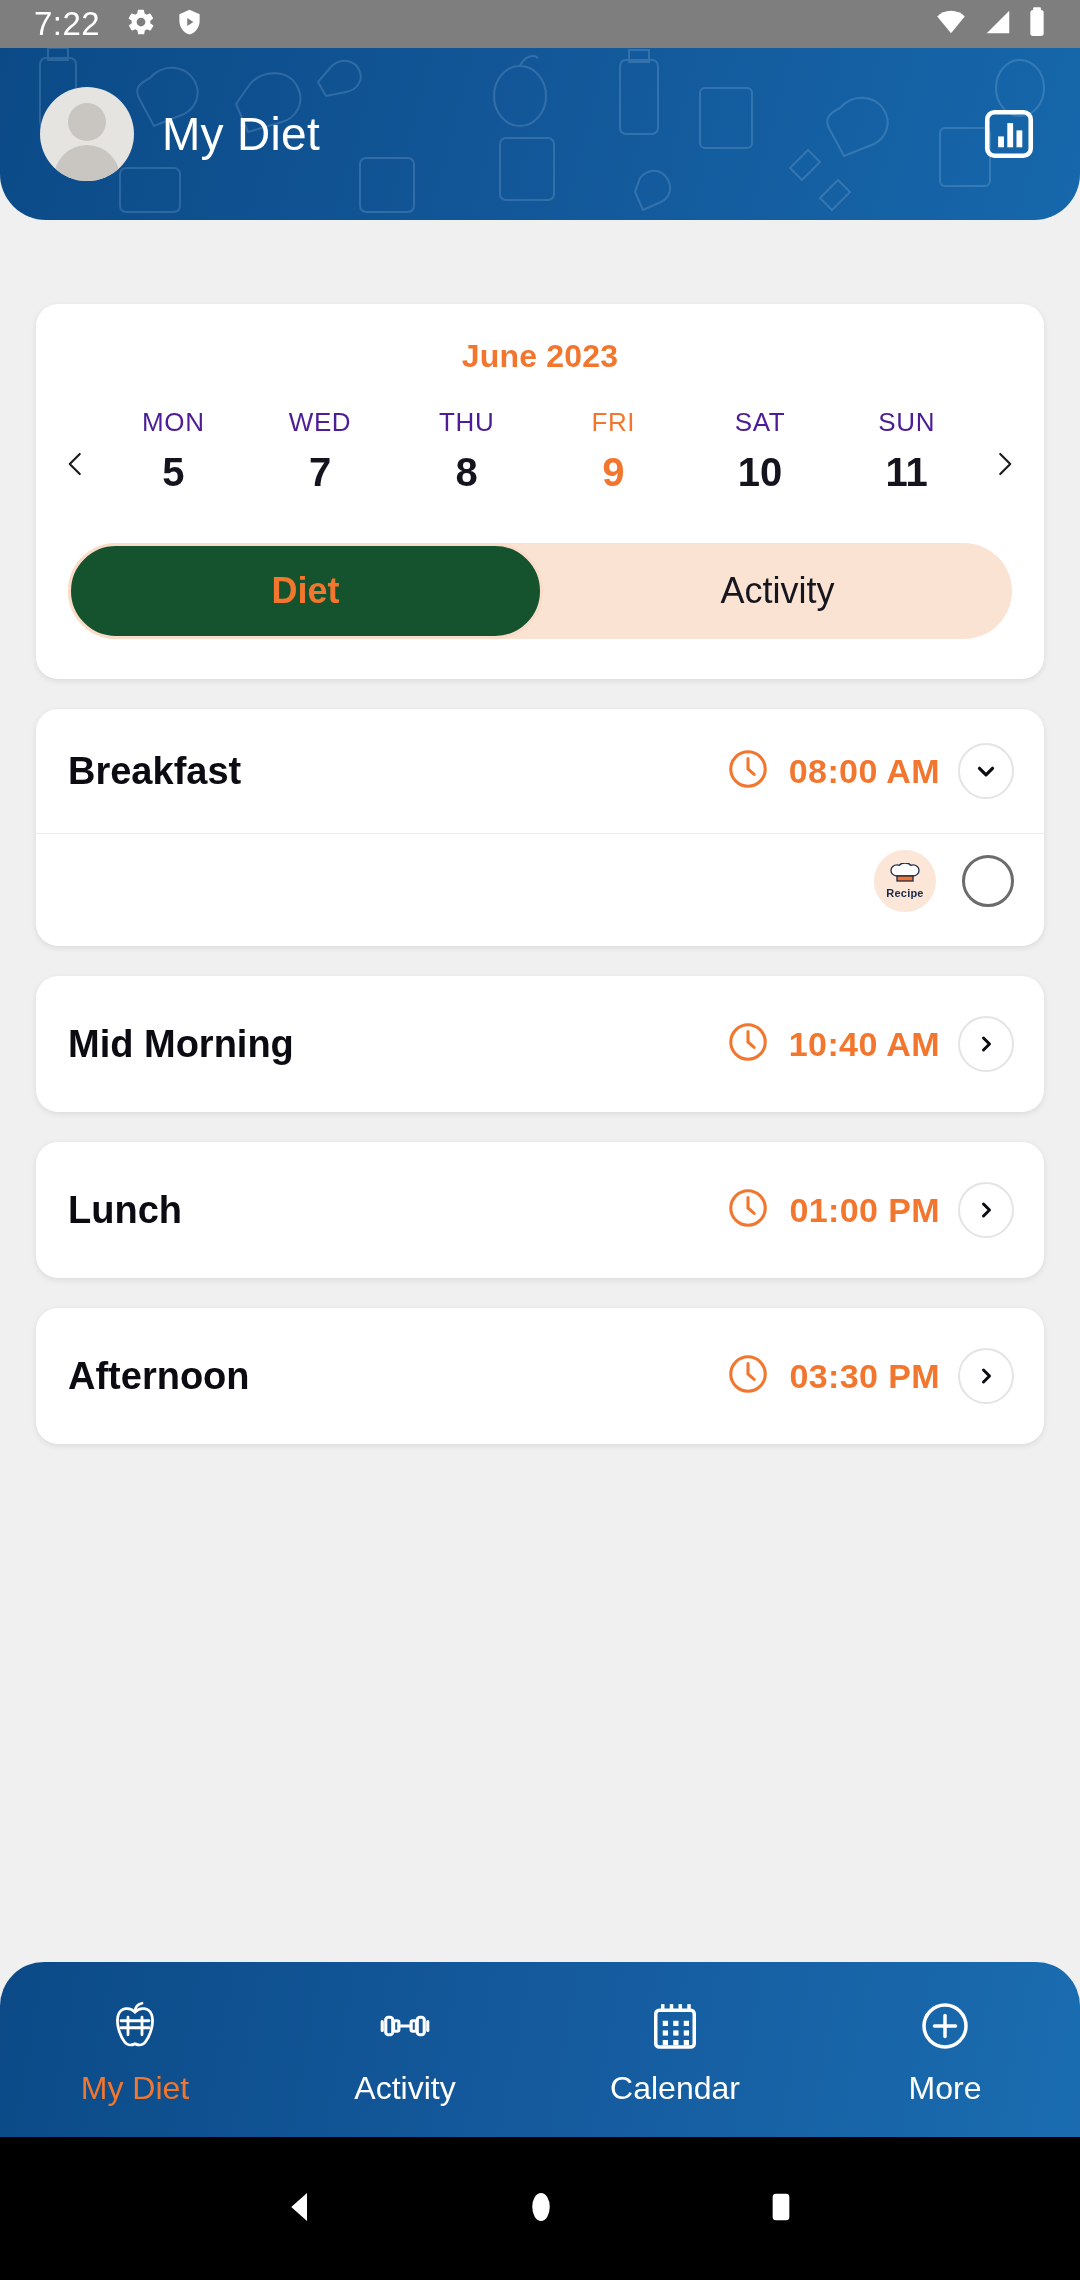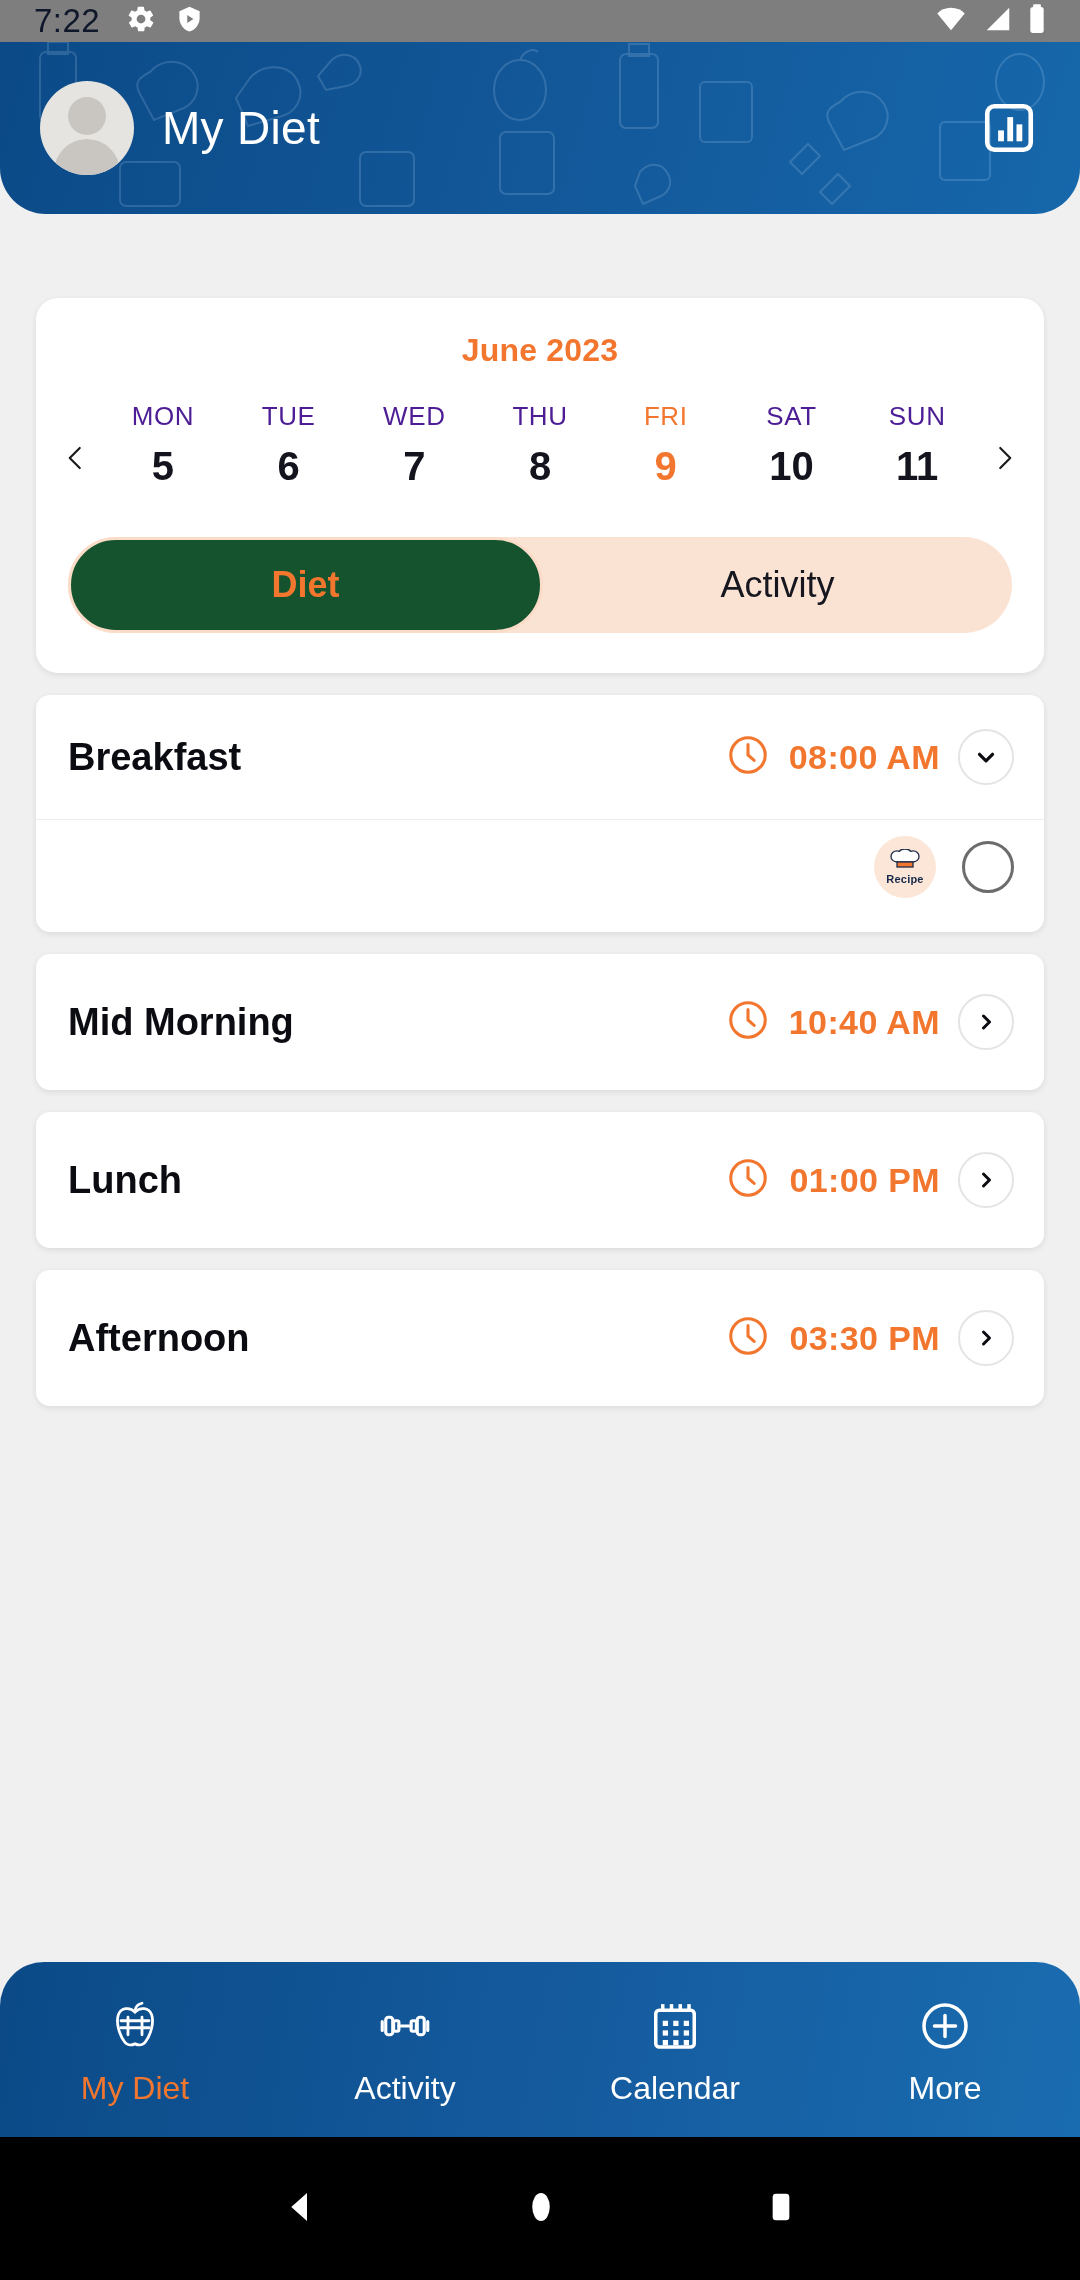--- a/index.html
+++ b/index.html
@@ -6,24 +6,24 @@
   html,body { width:1080px; height:2280px; }
   body {
     font-family:"Liberation Sans", sans-serif;
     background:#f0f0f0;
     overflow:hidden;
     position:relative;
   }
 
   
   .statusbar {
-    height:42px; background:#7e7e7e;
+    height:48px; background:#7e7e7e;
     display:flex; align-items:center;
     padding:0 34px;
-    color:#0f172a;
+    color:#ffffff;
   }
   .sb-time { font-size:33px; letter-spacing:.5px; }
   .sb-left-icons { display:flex; align-items:center; gap:20px; margin-left:26px; }
   .sb-right { margin-left:auto; display:flex; align-items:center; gap:14px; }
 
   
   .appbar {
     position:relative;
     height:172px;
     background:linear-gradient(105deg,#0b4a87 0%,#125697 45%,#1667ab 100%);
@@ -113,21 +113,21 @@
     font-size:36px; color:#16161f;
   }
   .toggle-opt.sel {
     background:#14532d;
     border:3px solid #fbdcc9;
     border-radius:48px;
     color:#f2762e; font-weight:bold;
   }
 
   
-  .meal-card { margin-top:22px;border-radius:14px; }
+  .meal-card { margin-top:30px; }
   .meal-head {
     display:flex; align-items:center;
     padding:34px 30px 34px 32px;
   }
   .meal-name {
     font-size:38px; font-weight:bold; color:#0b0b12;
   }
   .meal-right {
     margin-left:auto; display:flex; align-items:center; gap:18px;
   }
@@ -283,24 +283,20 @@
             <polyline points="15 4 7 12 15 20"></polyline>
           </svg>
       </div>
 
       <div class="cal-days">
         <div class="cal-day">
           <div class="cal-dow">MON</div>
           <div class="cal-num">5</div>
         </div>
         <div class="cal-day">
-          <div class="cal-dow">TUE</div>
-          <div class="cal-num">6</div>
-        </div>
-        <div class="cal-day">
           <div class="cal-dow">WED</div>
           <div class="cal-num">7</div>
         </div>
         <div class="cal-day">
           <div class="cal-dow">THU</div>
           <div class="cal-num">8</div>
         </div>
         <div class="cal-day active">
           <div class="cal-dow">FRI</div>
           <div class="cal-num">9</div>

